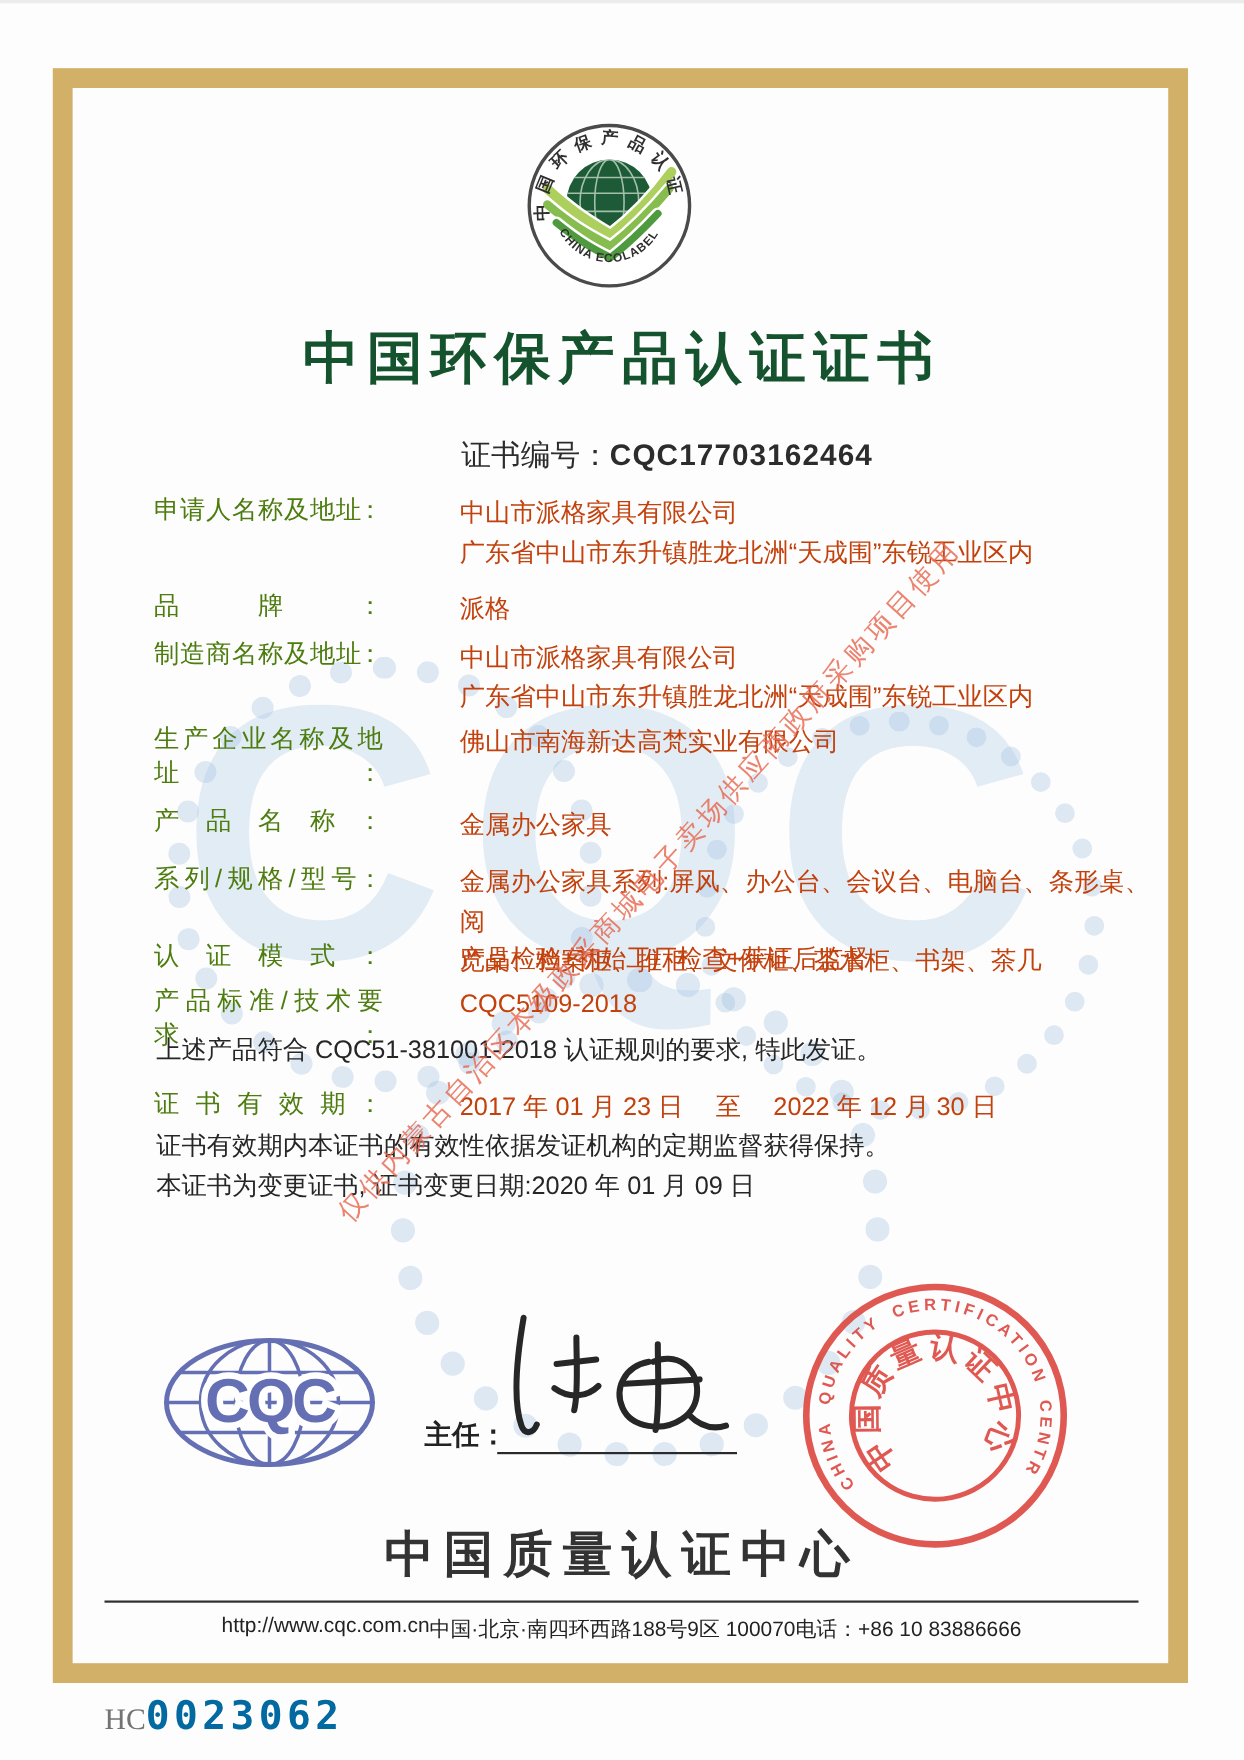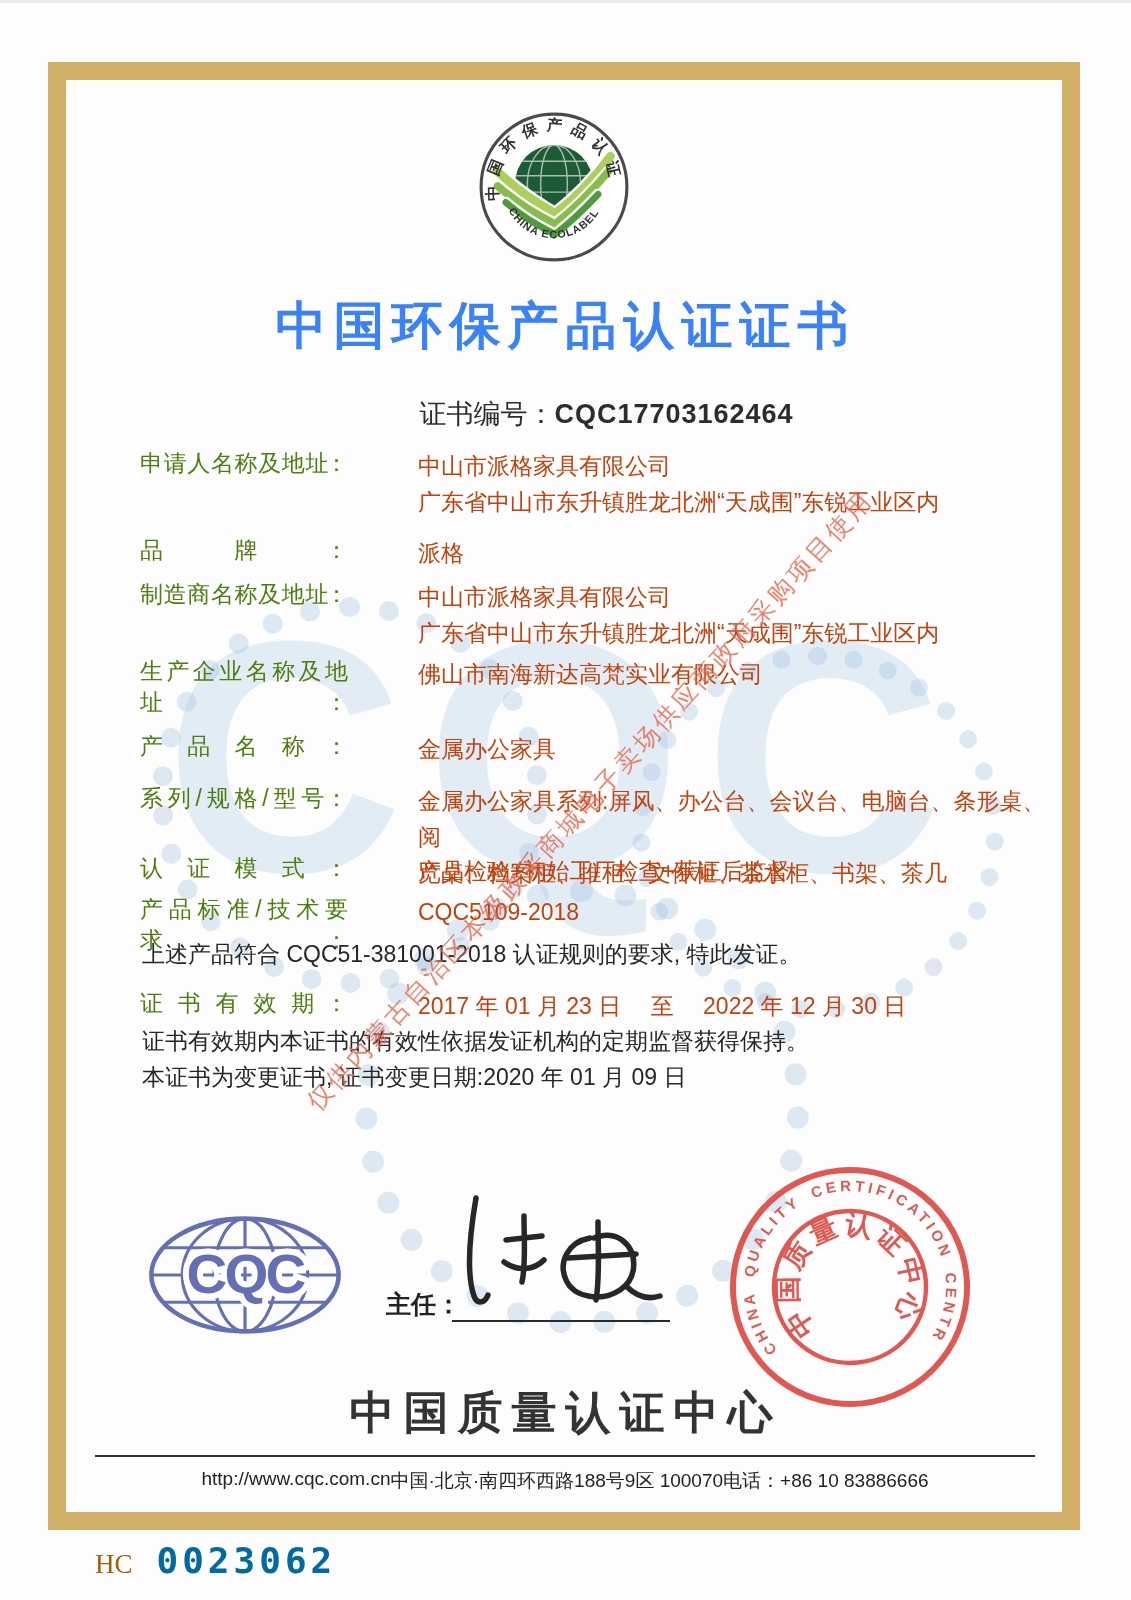--- a/index.html
+++ b/index.html
@@ -10,40 +10,40 @@
   .frame{position:absolute;left:48px;top:62px;width:996px;height:1432px;border:18px solid #d3b068;}
   
   .wm-ring{position:absolute;border-radius:50%;border-style:dotted;border-color:rgba(150,185,220,0.30);pointer-events:none;}
   .wm-ring.r1{left:152px;top:597px;width:356px;height:356px;border-width:20px;}
   .wm-ring.r2{left:632px;top:647px;width:336px;height:336px;border-width:18px;}
   .wm-ring.r3{left:355px;top:880px;width:410px;height:410px;border-width:22px;}
   .wm-cqc{position:absolute;left:165px;top:592px;font-size:330px;font-weight:700;letter-spacing:22px;color:rgba(173,202,230,0.34);pointer-events:none;line-height:1;}
   
   .ecolabel{position:absolute;left:477px;top:110px;width:154px;height:154px;}
   
-  .title{position:absolute;left:0;top:292px;width:1131px;text-align:center;font-size:51px;font-weight:700;letter-spacing:7px;color:#3b82f6;}
+  .title{position:absolute;left:0;top:292px;width:1131px;text-align:center;font-size:51px;font-weight:700;letter-spacing:7px;color:#14532d;}
   .certno{position:absolute;left:0;top:396px;width:1131px;text-align:center;font-size:27px;color:#2c2c2c;padding-left:41px;}
   .certno .no{font-weight:600;letter-spacing:1px;}
   
   .row{position:absolute;left:140px;width:920px;font-size:23px;color:#262626;}
   .lbl{display:inline-block;vertical-align:top;width:208px;text-align:justify;text-align-last:justify;color:#4d7c0f;}
   .lbl::after{content:"：";margin-left:-4px;}
   .val{position:absolute;left:278px;top:0;width:645px;line-height:36px;color:#c2410c;}
   .stmt{position:absolute;left:142px;width:900px;font-size:23px;color:#262626;}
   
   .cqcglobe{position:absolute;left:145px;top:1205px;width:200px;height:140px;}
   .sig-label{position:absolute;left:386px;top:1288px;font-size:25px;font-weight:700;color:#222;}
   .sig-line{position:absolute;left:452px;top:1320px;width:218px;height:2px;background:#2a2a2a;}
   .sig-svg{position:absolute;left:440px;top:1178px;width:260px;height:150px;}
   .stamp{position:absolute;left:726px;top:1163px;width:248px;height:248px;transform:rotate(-6deg);opacity:.92;}
   .issuer{position:absolute;left:0;top:1383px;width:1131px;text-align:center;font-size:45px;font-weight:700;letter-spacing:9px;color:#333;}
   .foot-rule{position:absolute;left:95px;top:1455px;width:940px;height:2px;background:#2f2f2f;}
   .foot{position:absolute;left:95px;top:1468px;width:940px;display:flex;justify-content:center;font-size:19px;color:#222;}
   .serial{position:absolute;left:95px;top:1540px;}
-  .serial .pre{font-family:"Liberation Serif",serif;font-size:27px;color:#a16207;margin-right:24px;}
+  .serial .pre{font-family:"Liberation Serif",serif;font-size:27px;color:#737373;}
   .serial .num{font-family:"DejaVu Sans Mono",monospace;font-weight:700;font-size:36px;letter-spacing:4px;color:#0369a1;}
   
   .wm-diag{position:absolute;left:165px;top:784px;width:850px;text-align:center;font-size:25px;letter-spacing:3.5px;color:rgba(231,104,79,0.82);transform:rotate(-47.7deg);pointer-events:none;white-space:nowrap;}
 </style>
 </head>
 <body>
 
 <div class="page">
   <div class="scan-edge"></div>
 

